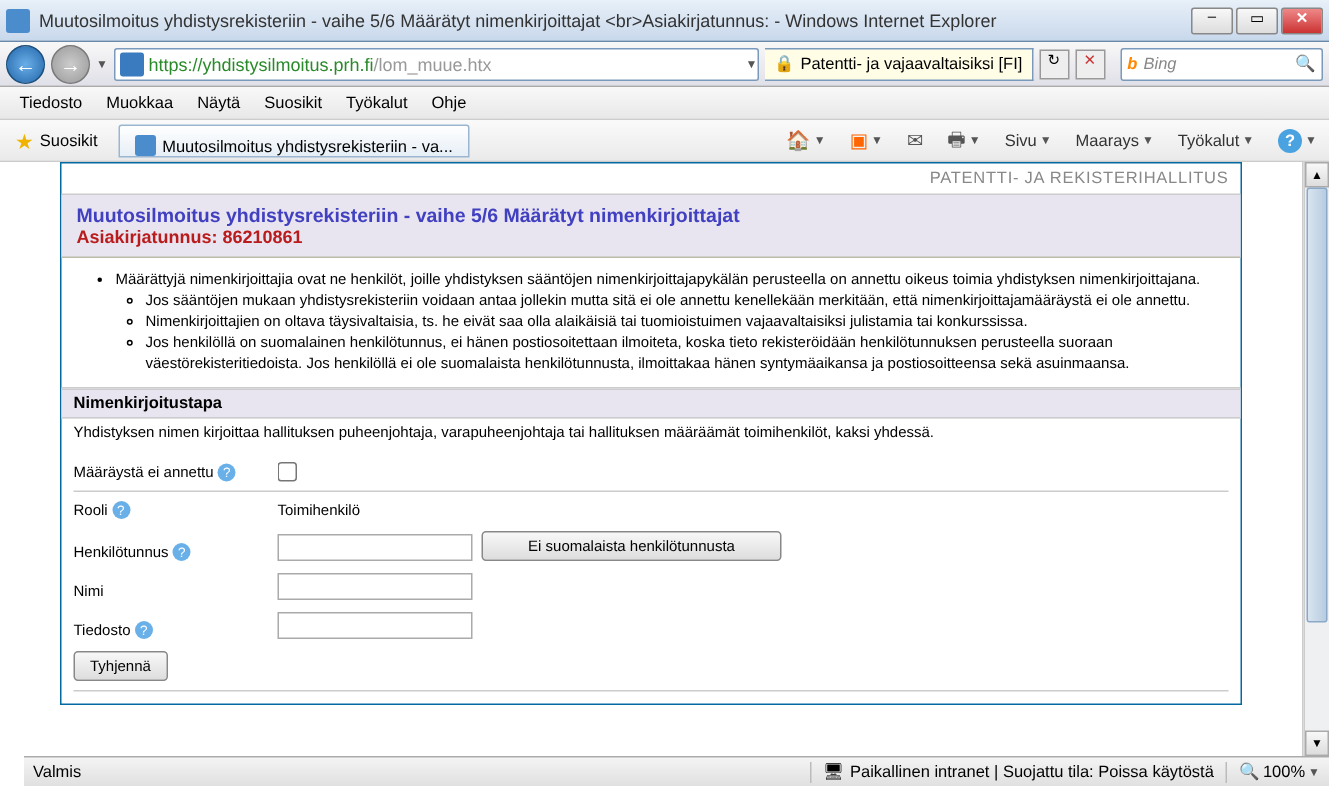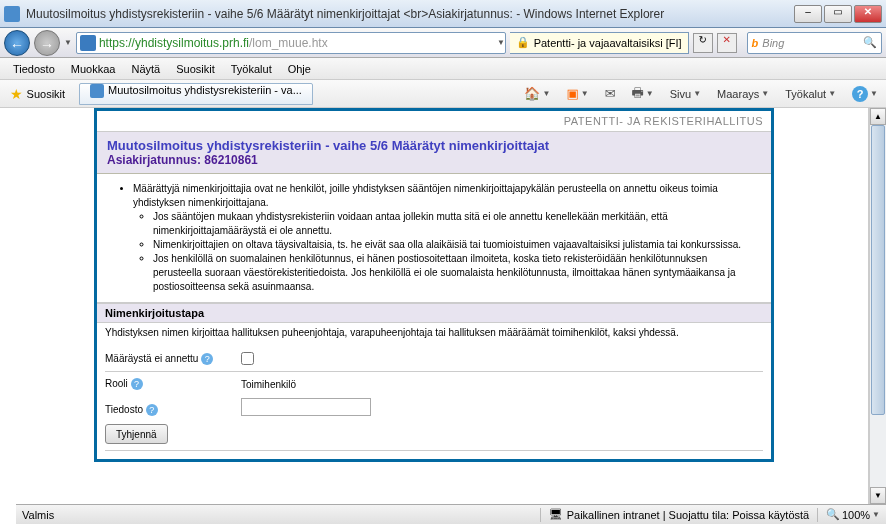--- a/index.html
+++ b/index.html
@@ -30,37 +30,37 @@
 .mag-icon { color: #555; }
 
 
 .menubar { height: 22px; background: linear-gradient(#f8f8f8,#e8e8e8); border-bottom: 1px solid #ccc; display: flex; align-items: center; padding: 0 6px; gap: 2px; }
 .menu-item { padding: 2px 7px; cursor: pointer; }
 
 
 .favbar { height: 28px; background: linear-gradient(#fafafa,#eaeaea); border-bottom: 1px solid #ccc; display: flex; align-items: center; padding: 0 4px; }
 .fav-btn { display: flex; align-items: center; gap: 4px; padding: 2px 6px; }
 .star { color: #f0b400; font-size: 14px; }
-.tab { display: flex; align-items: flex-start; height: 22px; padding: 0 10px; background: linear-gradient(#fff,#e6eef6); border: 1px solid #9bb6d0; border-radius: 2px 2px 0 0; margin-left: 8px; gap: 4px; max-width: 260px; }
+.tab { display: flex; align-items: flex-end; height: 22px; padding: 0 10px; background: linear-gradient(#fff,#e6eef6); border: 1px solid #9bb6d0; border-radius: 2px 2px 0 0; margin-left: 8px; gap: 4px; max-width: 260px; }
 .tab-icon { width: 14px; height: 14px; background: #4a8ccc; border-radius: 2px; }
 .tab-text { white-space: nowrap; overflow: hidden; text-overflow: ellipsis; }
 .toolbar-right { margin-left: auto; display: flex; align-items: center; gap: 8px; color: #333; }
 .tbr-item { display: flex; align-items: center; gap: 2px; cursor: pointer; padding: 2px 4px; }
 .tbr-icon { font-size: 13px; color: #555; }
 .dropdown-arrow { font-size: 8px; color: #555; }
 .rss-icon { color: #f60; }
 .help-icon { width: 16px; height: 16px; background: #4aa3e0; color: #fff; border-radius: 8px; text-align: center; line-height: 16px; font-weight: bold; }
 
 
 .viewport { position: absolute; top: 108px; left: 0; right: 17px; bottom: 20px; background: #fff; overflow: hidden; border-right: 1px solid #ccc; }
-.page { width: 680px; margin: 0 auto; border: 3px solid #0369a1; }
+.page { width: 788px; margin: 0 auto; border: 1px solid #0369a1; }
 .brand-bar { text-align: right; padding: 4px 8px; color: #888; font-size: 11px; letter-spacing: 0.5px; border-bottom: 1px solid #ccc; font-family: Arial; }
 .heading { background: #e8e4f0; padding: 6px 10px; border-bottom: 1px solid #bba; }
 .heading-title { color: #4040c0; font-weight: bold; font-size: 13px; }
-.heading-sub { color: #4c1d95; font-weight: bold; font-size: 12px; }
+.heading-sub { color: #b91c1c; font-weight: bold; font-size: 12px; }
 .info-box { padding: 8px 20px; font-size: 10px; line-height: 1.4; border-bottom: 1px solid #ccc; }
 .info-box ul { list-style: disc; padding-left: 16px; }
 .info-box ul ul { list-style: circle; padding-left: 20px; }
 .section-header { background: #e8e4f0; padding: 3px 8px; font-weight: bold; font-size: 11px; border-top: 1px solid #ccc; border-bottom: 1px solid #ccc; }
 .desc { padding: 4px 8px; font-size: 10px; }
 .form-area { padding: 6px 8px; }
 .form-row { display: flex; align-items: flex-end; padding: 4px 0; gap: 6px; }
 .form-label { width: 130px; font-size: 10px; }
 .help-q { display: inline-block; width: 12px; height: 12px; background: #6ab0e8; color: #fff; border-radius: 6px; font-size: 9px; text-align: center; line-height: 12px; cursor: pointer; }
 .text-val { font-size: 10px; }
@@ -195,20 +195,29 @@
       <div class="form-row">
         <div class="form-label"><span>Määräystä ei annettu</span> <span class="help-q">?</span></div>
         <input type="checkbox" class="checkbox" style="">
       </div>
       <hr class="sep">
       <div class="form-row">
         <div class="form-label"><span>Rooli</span> <span class="help-q">?</span></div>
         <div class="text-val">Toimihenkilö</div>
       </div>
       <div class="form-row">
+        <div class="form-label"><span>Henkilötunnus</span> <span class="help-q">?</span></div>
+        <input class="text-input" style="">
+        <button class="btn" style="width:200px">Ei suomalaista henkilötunnusta</button>
+      </div>
+      <div class="form-row">
+        <div class="form-label">Nimi</div>
+        <input class="text-input" style="">
+      </div>
+      <div class="form-row">
         <div class="form-label"><span>Tiedosto</span> <span class="help-q">?</span></div>
         <input class="text-input" style="">
       </div>
       <div class="form-row">
         <button class="btn">Tyhjennä</button>
       </div>
       <hr class="sep">
     </div>
 
   </div>

